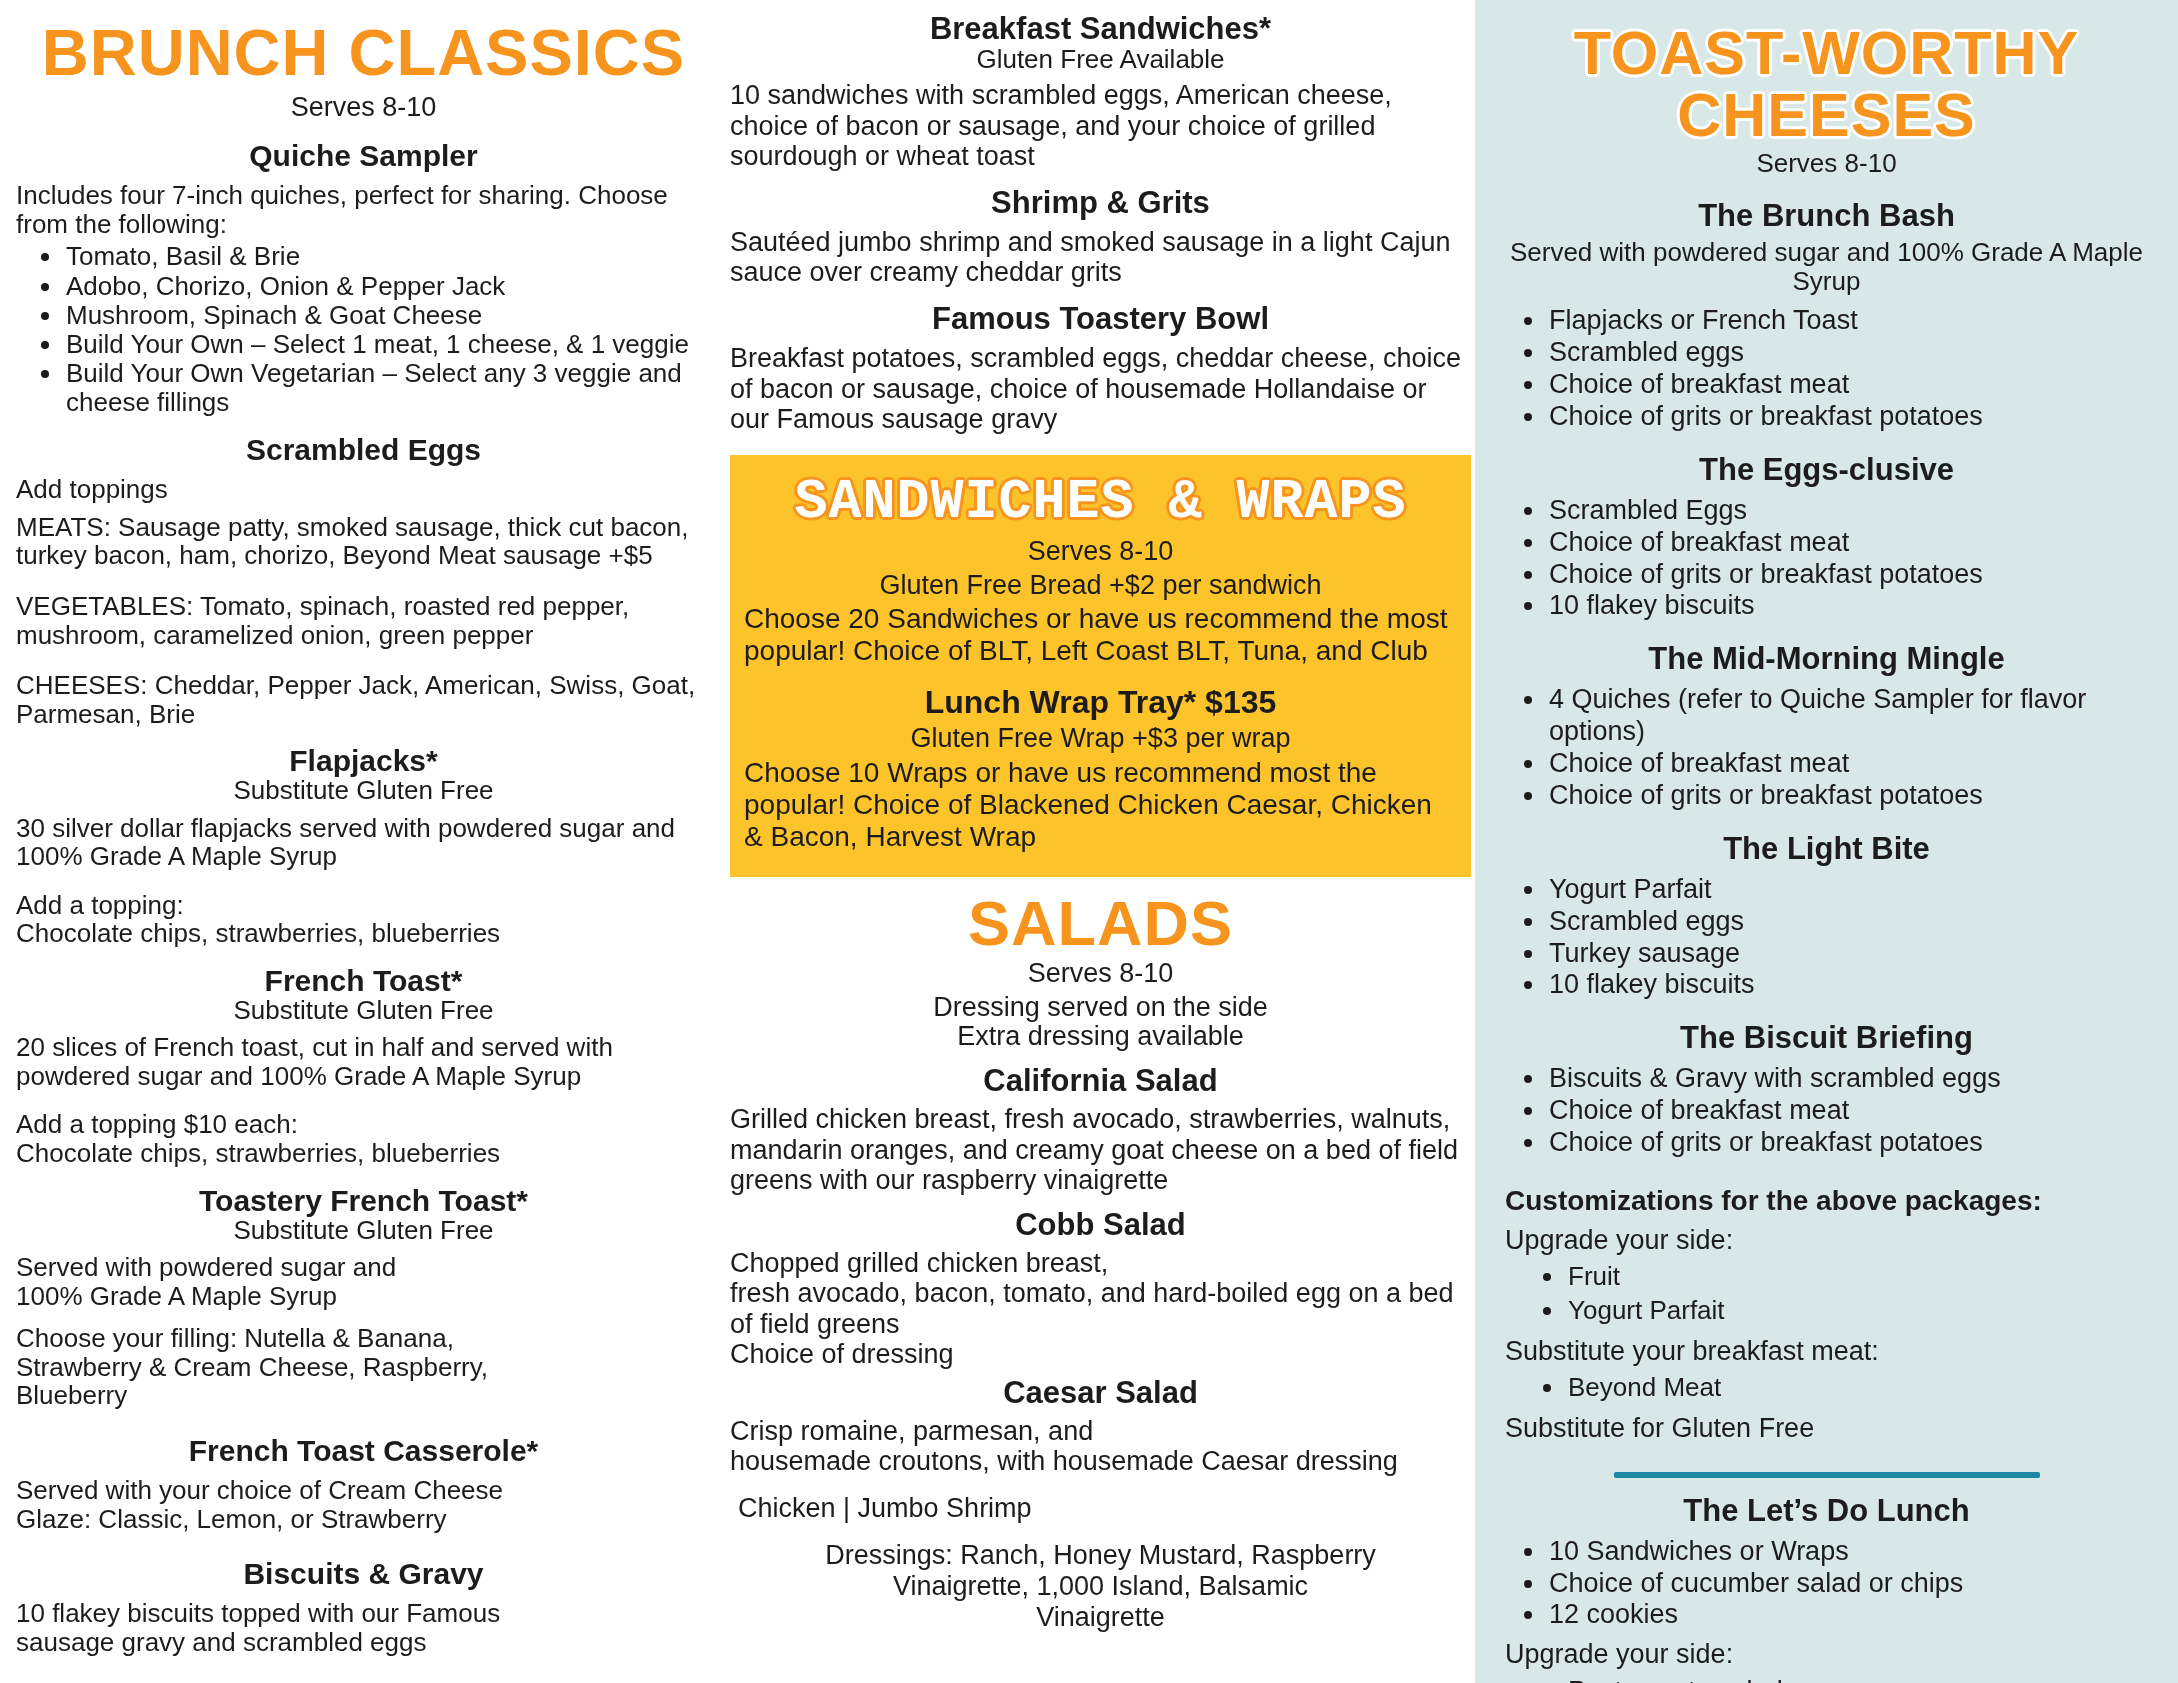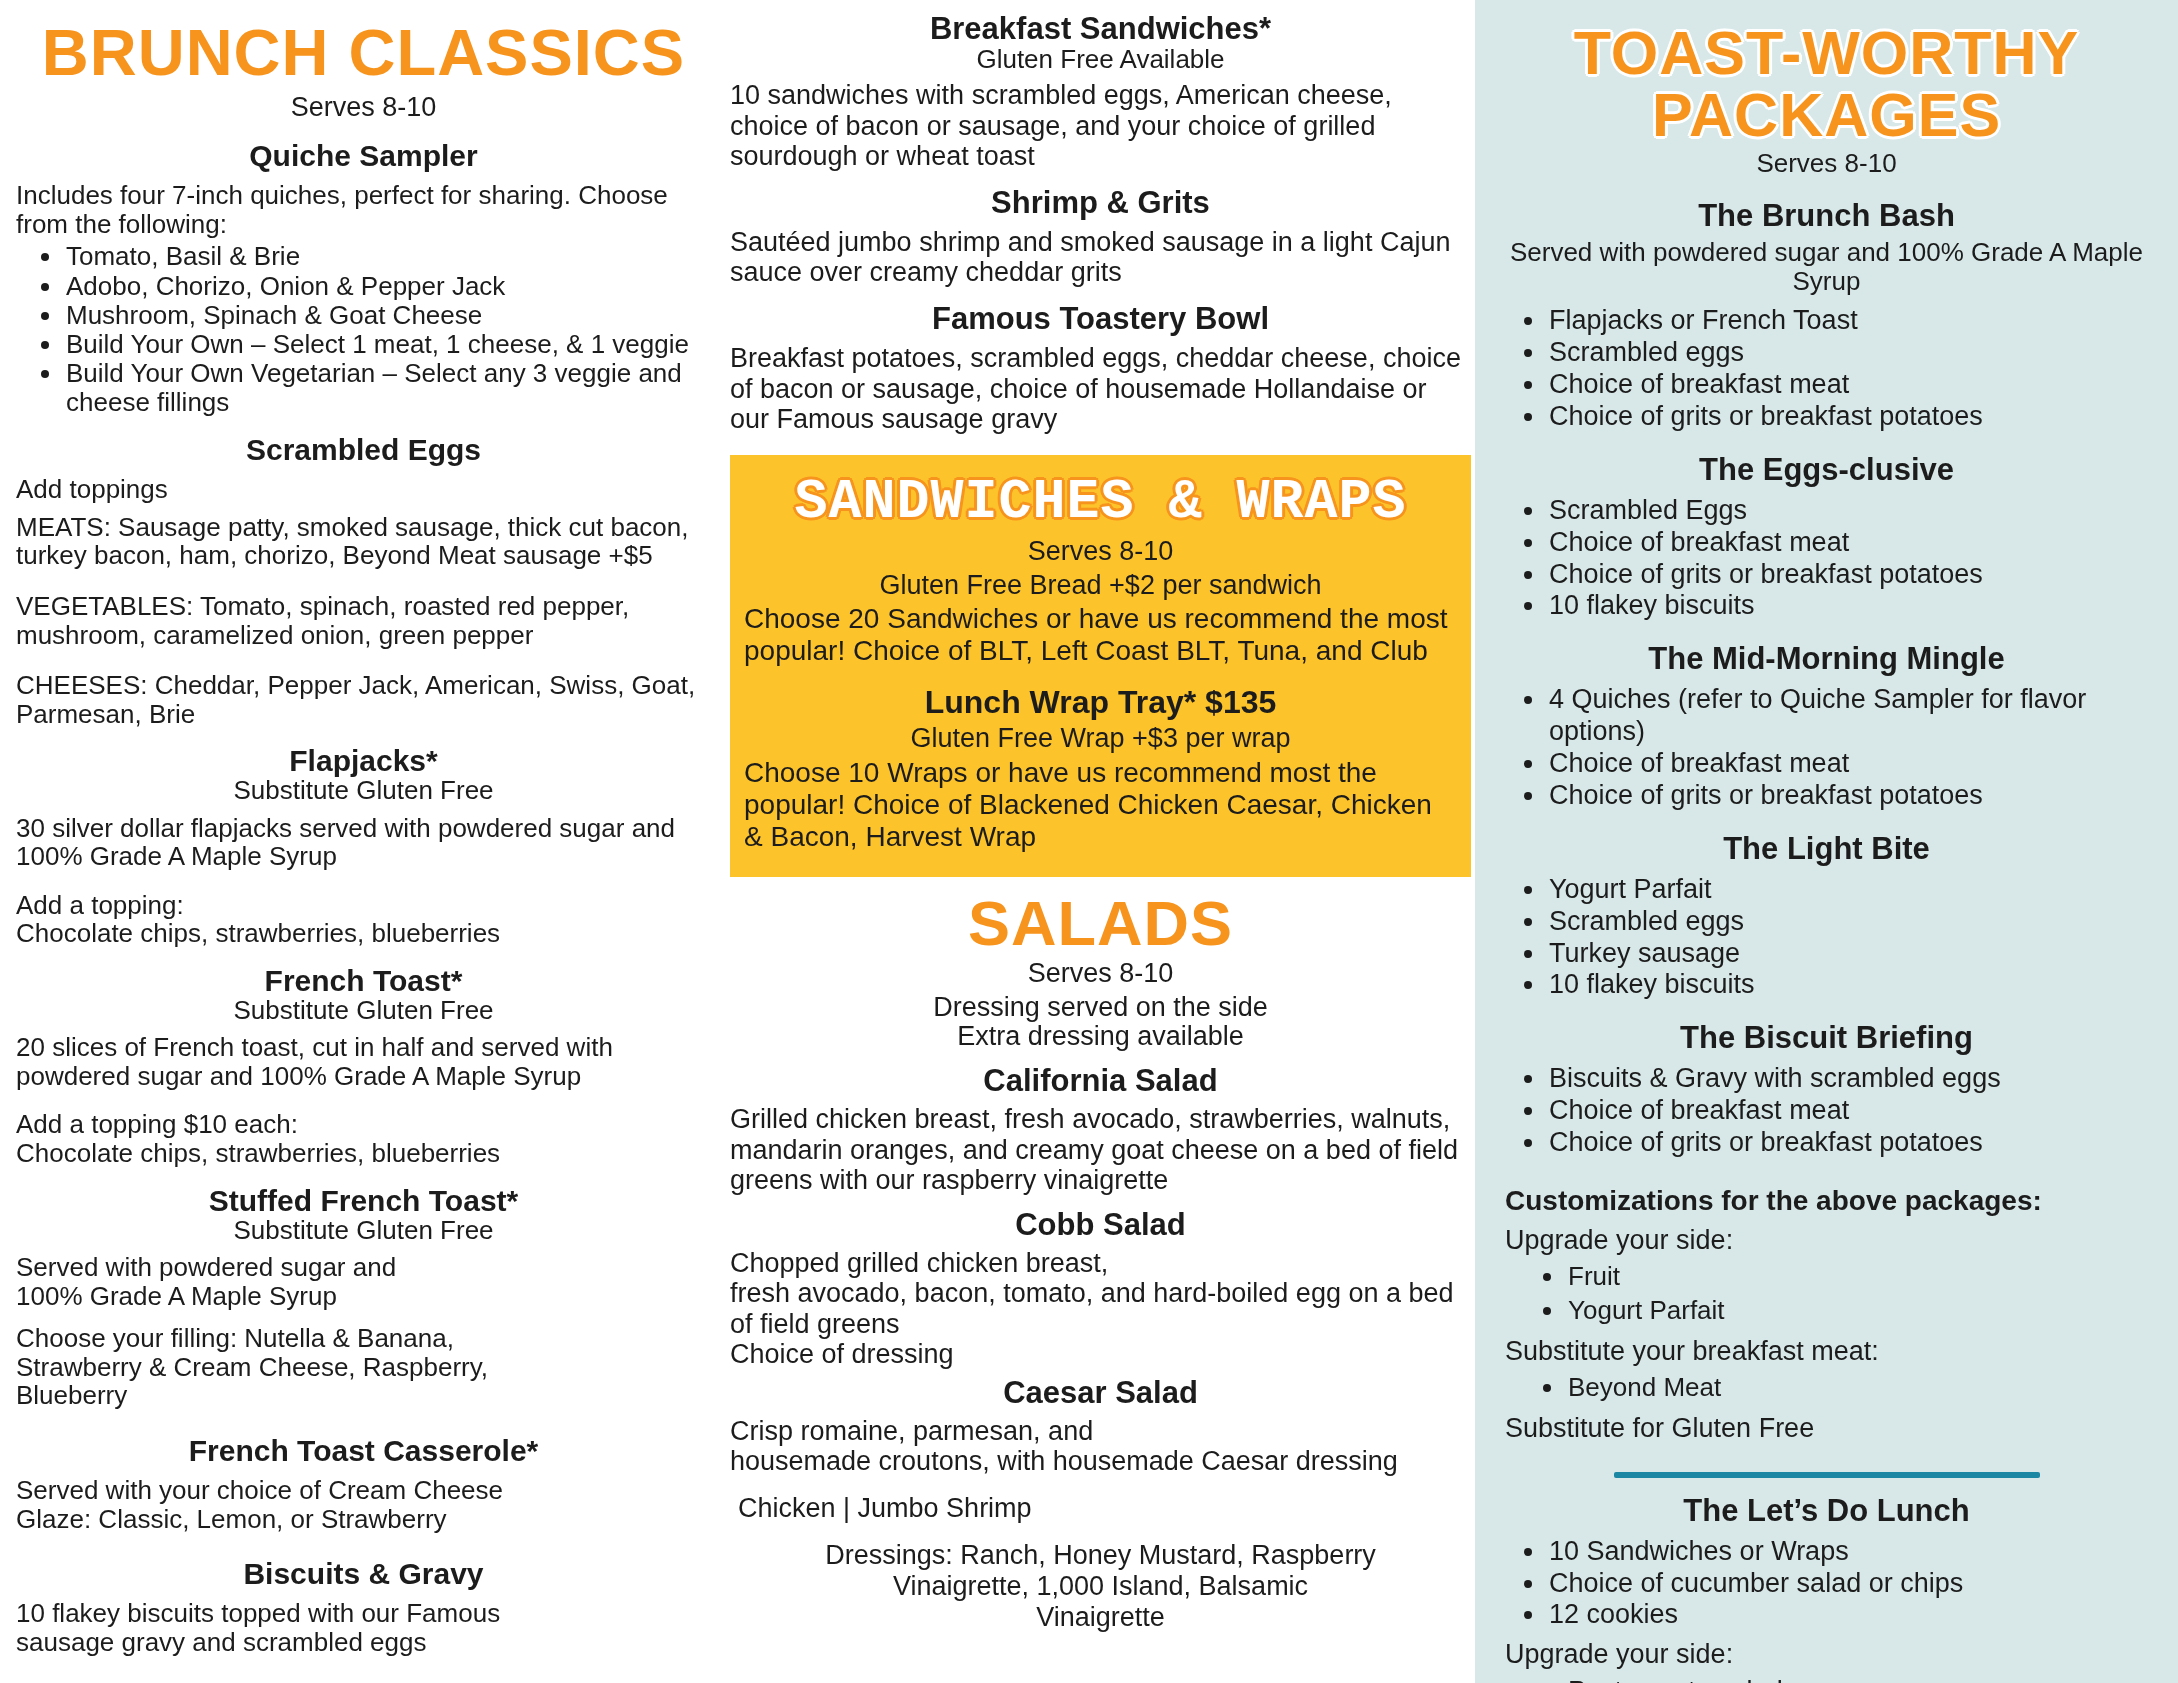--- a/index.html
+++ b/index.html
@@ -143,21 +143,21 @@
 
     <div class="menu-section">
       <div class="h-item">French Toast*</div>
       <div class="sub-item">Substitute Gluten Free</div>
       <div class="body-text pre">20 slices of French toast, cut in half and served with powdered sugar and 100% Grade A Maple Syrup</div>
       <div class="body-text pre" style="margin-top:20px">Add a topping $10 each:
 Chocolate chips, strawberries, blueberries</div>
     </div>
 
     <div class="menu-section">
-      <div class="h-item">Stuffed French Toast*</div>
+      <div class="h-item">Toastery French Toast*</div>
       <div class="sub-item">Substitute Gluten Free</div>
       <div class="body-text pre">Served with powdered sugar and
 100% Grade A Maple Syrup</div>
       <div class="body-text pre" style="margin-top:14px">Choose your filling: Nutella &amp; Banana,
 Strawberry &amp; Cream Cheese, Raspberry,
 Blueberry</div>
     </div>
 
     <div class="menu-section" style="margin-top:24px">
       <div class="h-item">French Toast Casserole*</div>
@@ -232,21 +232,21 @@
 
       <div class="proteins">Chicken  |  Jumbo Shrimp</div>
       <div class="dressings">Dressings: Ranch, Honey Mustard, Raspberry
 Vinaigrette, 1,000 Island, Balsamic
 Vinaigrette</div>
     </div>
   </div>
 
   <div class="col-right">
     <div class="display-title packages-title">TOAST-WORTHY
-PACKAGES</div>
+CHEESES</div>
     <div class="serves">Serves 8-10</div>
 
     <div class="pkg">
       <div class="h-item">The Brunch Bash</div>
       <div class="sub-item">Served with powdered sugar and 100% Grade A Maple Syrup</div>
       <ul class="bullets">
           <li>Flapjacks or French Toast</li>
           <li>Scrambled eggs</li>
           <li>Choice of breakfast meat</li>
           <li>Choice of grits or breakfast potatoes</li>

